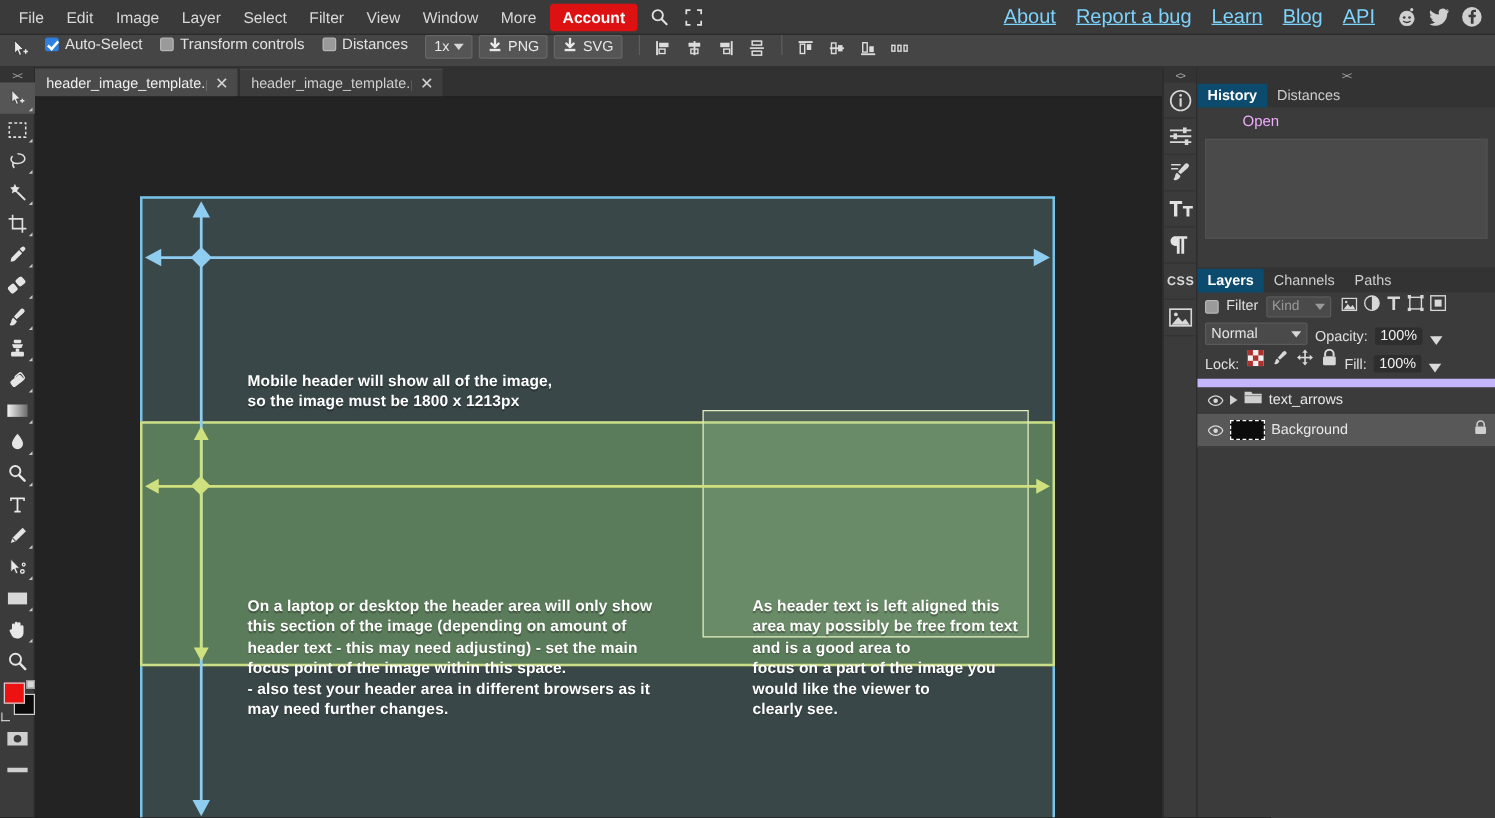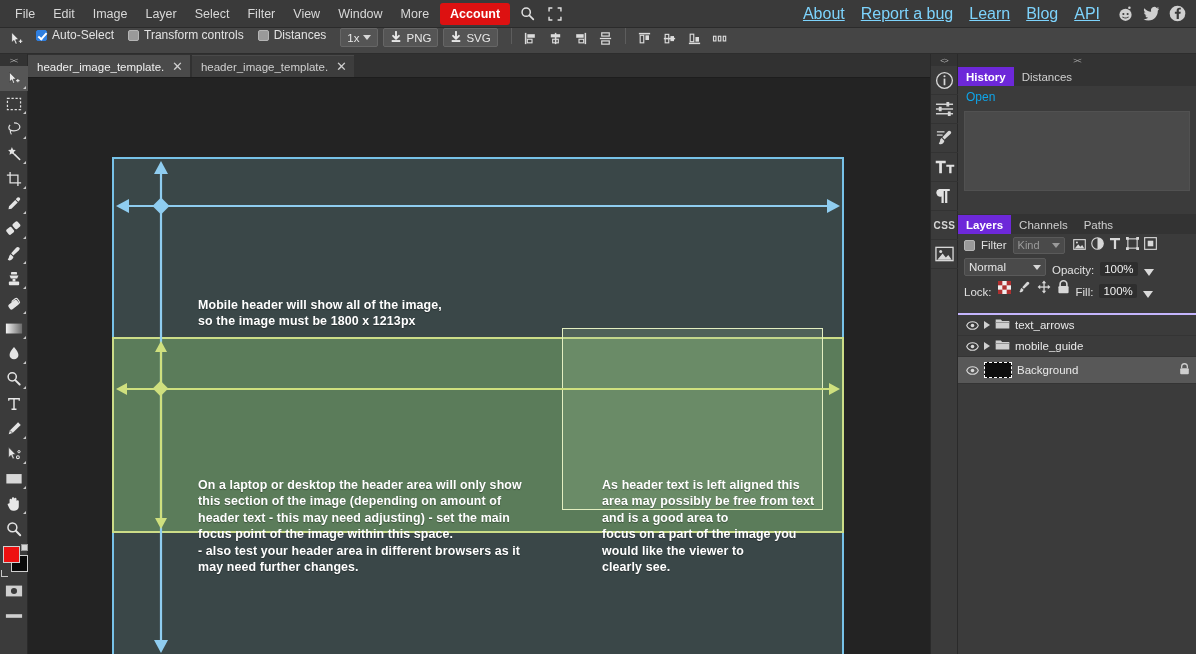--- a/index.html
+++ b/index.html
@@ -193,24 +193,24 @@
     height: 12px; display: flex; align-items: center; justify-content: center;
     color: #b0b0b0; font-size: 8px; letter-spacing: -1px; background: #333;
   }
   .ptabs {
     display: flex; align-items: flex-end; height: 20px; background: #333;
   }
   .ptab {
     font-size: 11.5px; color: #cfcfcf; padding: 3px 8px; height: 19px;
     display: flex; align-items: center; cursor: default;
   }
-  .ptab.active { background: #6d28d9; color: #fff; font-weight: bold; }
+  .ptab.active { background: #0c4a6e; color: #fff; font-weight: bold; }
   .history-list { background: #3b3b3b; }
   .hist-item {
-    font-size: 12px; color: #0ea5e9; padding: 4px 8px; cursor: default;
+    font-size: 12px; color: #f0abfc; padding: 4px 8px; cursor: default; margin-left: 28px;
   }
   .hist-blank {
     margin: 3px 6px 0 6px; height: 80px; background: #4a4a4a;
     border: 1px solid #515151;
   }
 
   .layers-panel { position: absolute; left: 0; top: 160px; width: 238px; }
   .filterrow {
     display: flex; align-items: center; gap: 6px; padding: 3px 6px;
     background: #3b3b3b; height: 22px;
@@ -234,21 +234,21 @@
   .flbl { font-size: 11.5px; color: #e0e0e0; }
   .fval {
     background: #2e2e2e; color: #f0f0f0; font-size: 11.5px; padding: 1px 4px;
     border-radius: 2px; min-width: 34px; text-align: center;
   }
   .tri-d {
     width: 0; height: 0; border-left: 5px solid transparent;
     border-right: 5px solid transparent; border-top: 7px solid #dadada;
   }
   .lock-icons { display: flex; align-items: center; gap: 6px; }
-  .layer-list { margin-top: 13px; border-top: 2px solid #c4b5fd; }
+  .layer-list { margin-top: 3px; border-top: 7px solid #c4b5fd; }
   .layer-row {
     display: flex; align-items: center; height: 21px; gap: 5px;
     padding: 0 6px 0 8px; border-bottom: 1px solid #343434;
     background: #3b3b3b; cursor: default;
   }
   .layer-row.selected { background: #585858; }
   .layer-row .lname { font-size: 11.5px; color: #e8e8e8; flex: 1; }
   .eye { width: 13px; display: flex; align-items: center; justify-content: center; }
   .expand {
     width: 0; height: 0; border-top: 4px solid transparent;
@@ -802,36 +802,20 @@
           </span>
           <span class="expand"></span>
           <span>
             <svg width="15" height="12" viewBox="0 0 16 13">
                 <path d="M0.6 1.6h5.6l1.4 1.6h7.8v8.2H0.6z" fill="#cfcfcf"></path>
                 <rect x="0.6" y="4.4" width="14.8" height="1" fill="#8e8e8e"></rect>
               </svg>
           </span>
           <span class="lname">text_arrows</span>
         </div>
-        <div class="layer-row">
-          <span class="eye">
-            <svg width="13" height="9" viewBox="0 0 14 10">
-                <path d="M7 .8C3.6.8 1.2 3.3.6 5c.6 1.7 3 4.2 6.4 4.2S12.8 6.7 13.4 5C12.8 3.3 10.4.8 7 .8z" fill="none" stroke="#d8d8d8" stroke-width="1.2"></path>
-                <circle cx="7" cy="5" r="2" fill="#d8d8d8"></circle>
-              </svg>
-          </span>
-          <span class="expand"></span>
-          <span>
-            <svg width="15" height="12" viewBox="0 0 16 13">
-                <path d="M0.6 1.6h5.6l1.4 1.6h7.8v8.2H0.6z" fill="#cfcfcf"></path>
-                <rect x="0.6" y="4.4" width="14.8" height="1" fill="#8e8e8e"></rect>
-              </svg>
-          </span>
-          <span class="lname">mobile_guide</span>
-        </div>
         <div class="layer-row selected" style="height:27px;">
           <span class="eye">
             <svg width="13" height="9" viewBox="0 0 14 10">
                 <path d="M7 .8C3.6.8 1.2 3.3.6 5c.6 1.7 3 4.2 6.4 4.2S12.8 6.7 13.4 5C12.8 3.3 10.4.8 7 .8z" fill="none" stroke="#d8d8d8" stroke-width="1.2"></path>
                 <circle cx="7" cy="5" r="2" fill="#d8d8d8"></circle>
               </svg>
           </span>
           <span class="thumb-bg"></span>
           <span class="lname">Background</span>
           <span>

